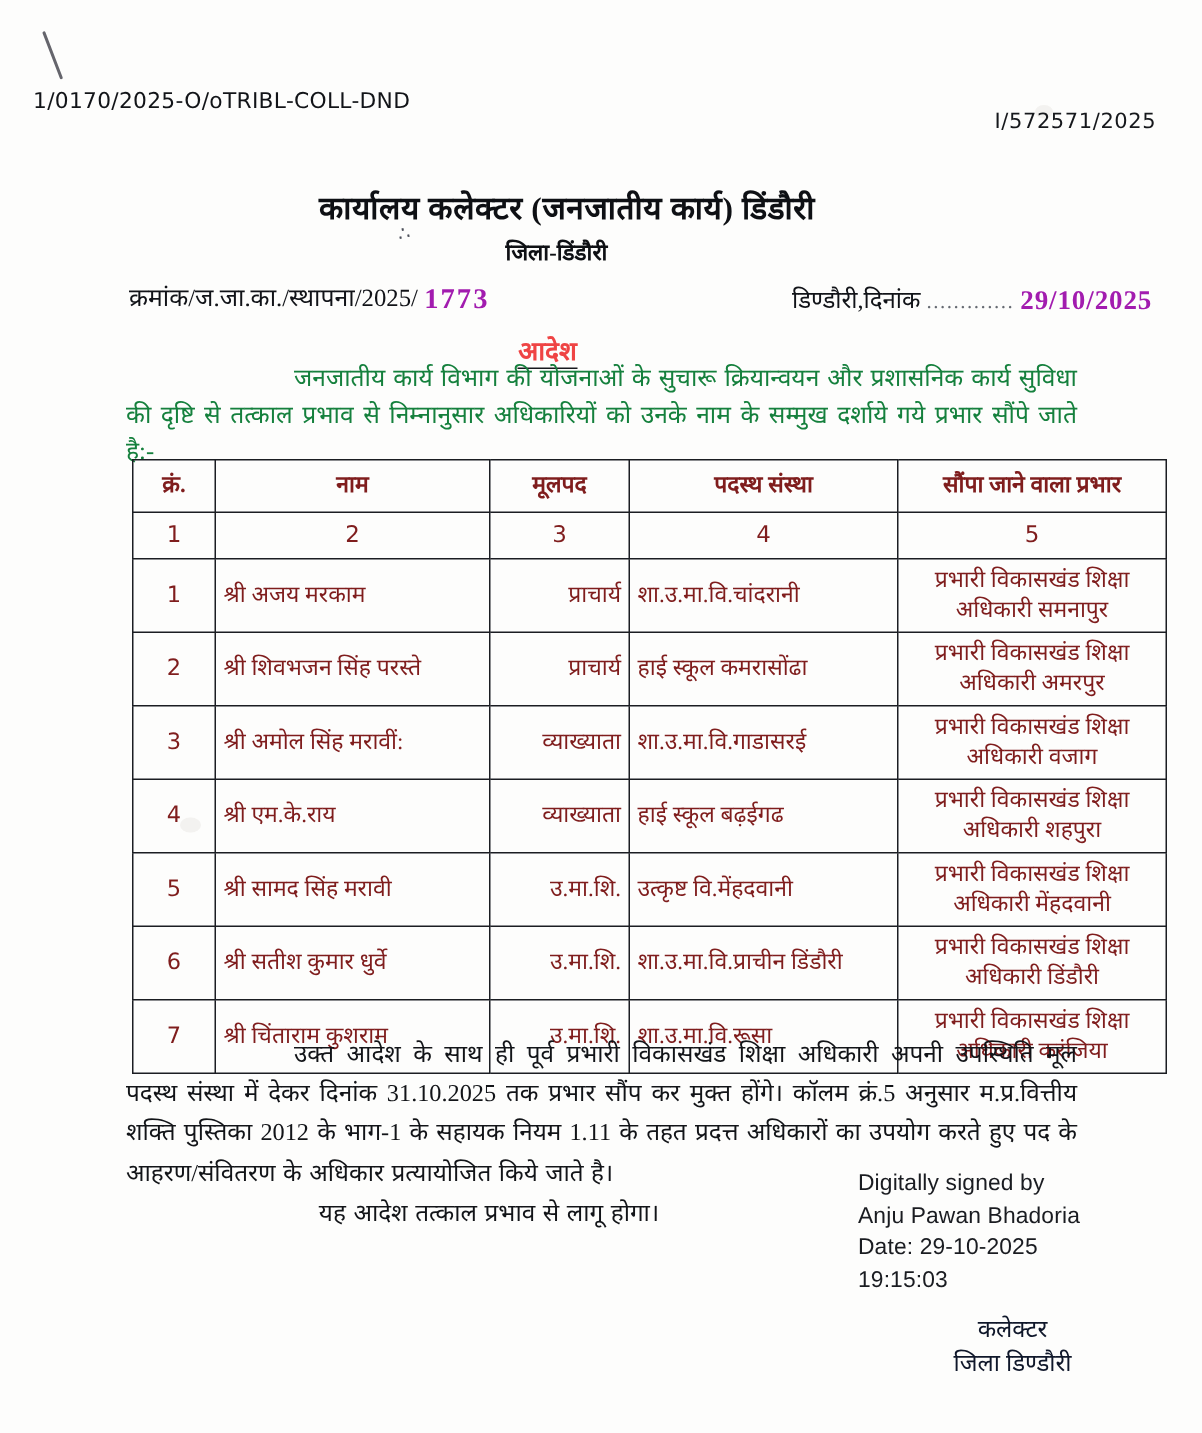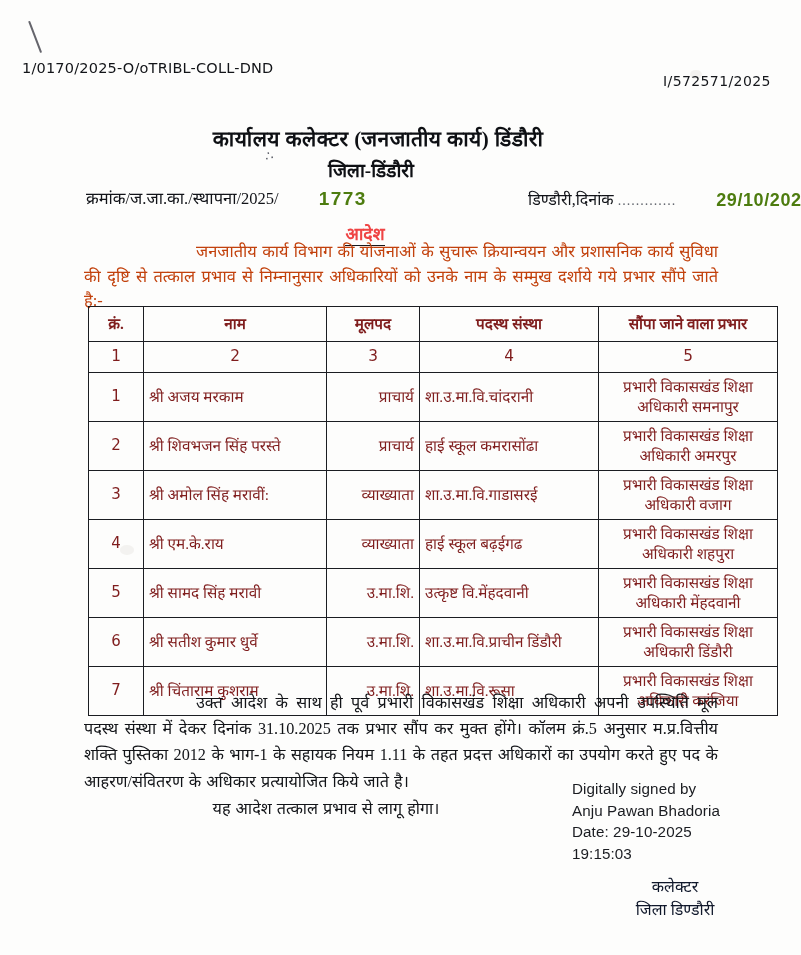--- a/index.html
+++ b/index.html
@@ -81,21 +81,21 @@
   .office-title .inner {
     display: inline-block;
     padding-left: 22px;
   }
   .district-line {
     position: absolute;
     left: 0;
     top: 157px;
     width: 714px;
     text-align: center;
-    font-size: 19px;
+    font-size: 15px;
     font-weight: 700;
     color: #0e1014;
     padding-left: 28px;
     box-sizing: border-box;
   }
   .colon-mark {
     position: absolute;
     left: 265px;
     top: 148px;
     font-size: 13px;
@@ -106,27 +106,26 @@
   
   .memo-no {
     position: absolute;
     left: 86px;
     top: 186px;
     font-size: 16.5px;
     color: #111318;
     white-space: nowrap;
   }
   .hw {
-    font-family: Liberation Sans, sans-serif;
+    font-family: Liberation Serif, serif;
     font-size: 19px;
     font-weight: 600;
     letter-spacing: 1.4px;
-    color: #4d7c0f;
+    color: #a21caf;
     vertical-align: -1px;
-    margin-left: 36px;
   }
   .memo-date {
     position: absolute;
     left: 528px;
     top: 188px;
     font-size: 16px;
     color: #111318;
     white-space: nowrap;
   }
   .memo-date .hw {
@@ -159,21 +158,21 @@
 
   
   .intro {
     position: absolute;
     left: 84px;
     top: 240px;
     width: 634px;
     font-size: 16.4px;
     line-height: 1.5;
     text-align: justify;
-    color: #c2410c;
+    color: #15803d;
     word-spacing: 1px;
   }
   .intro .ind { display:inline-block; width: 112px; }
 
   
   .tbl-wrap {
     position: absolute;
     left: 88px;
     top: 306px;
     width: 634px;

